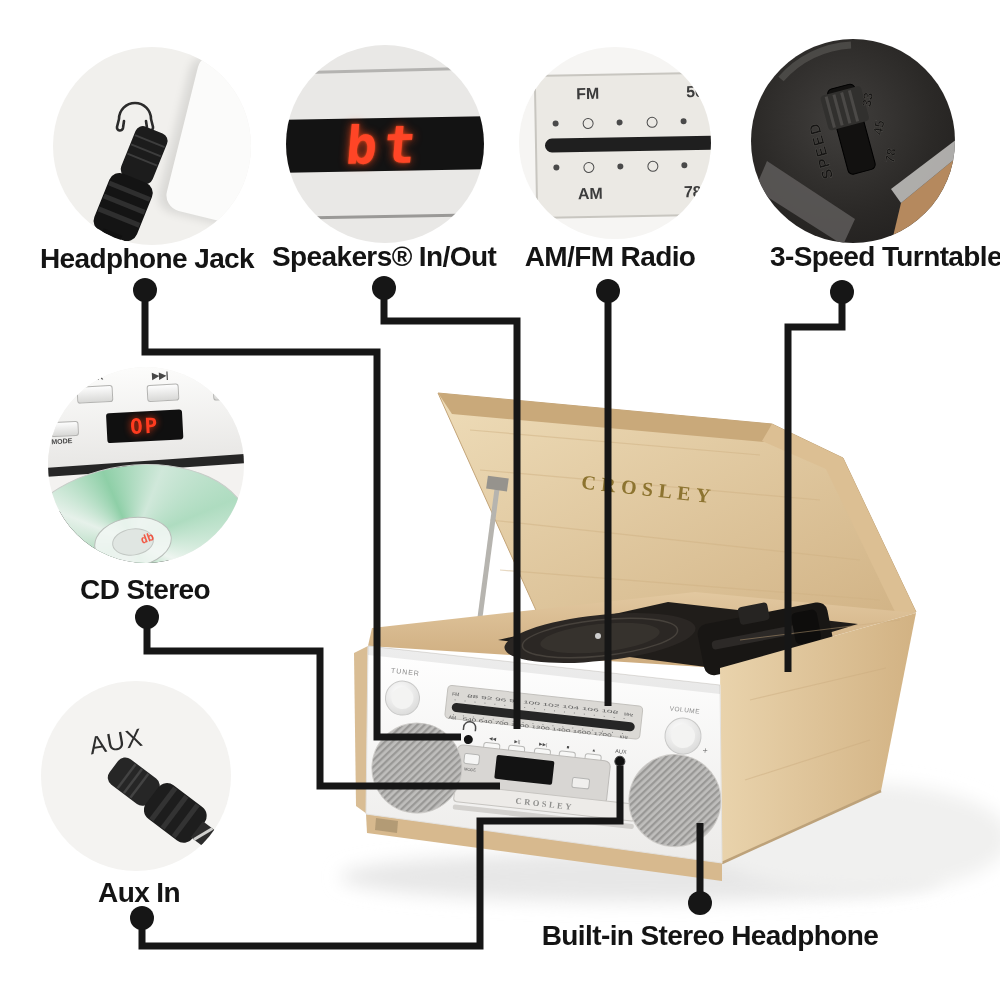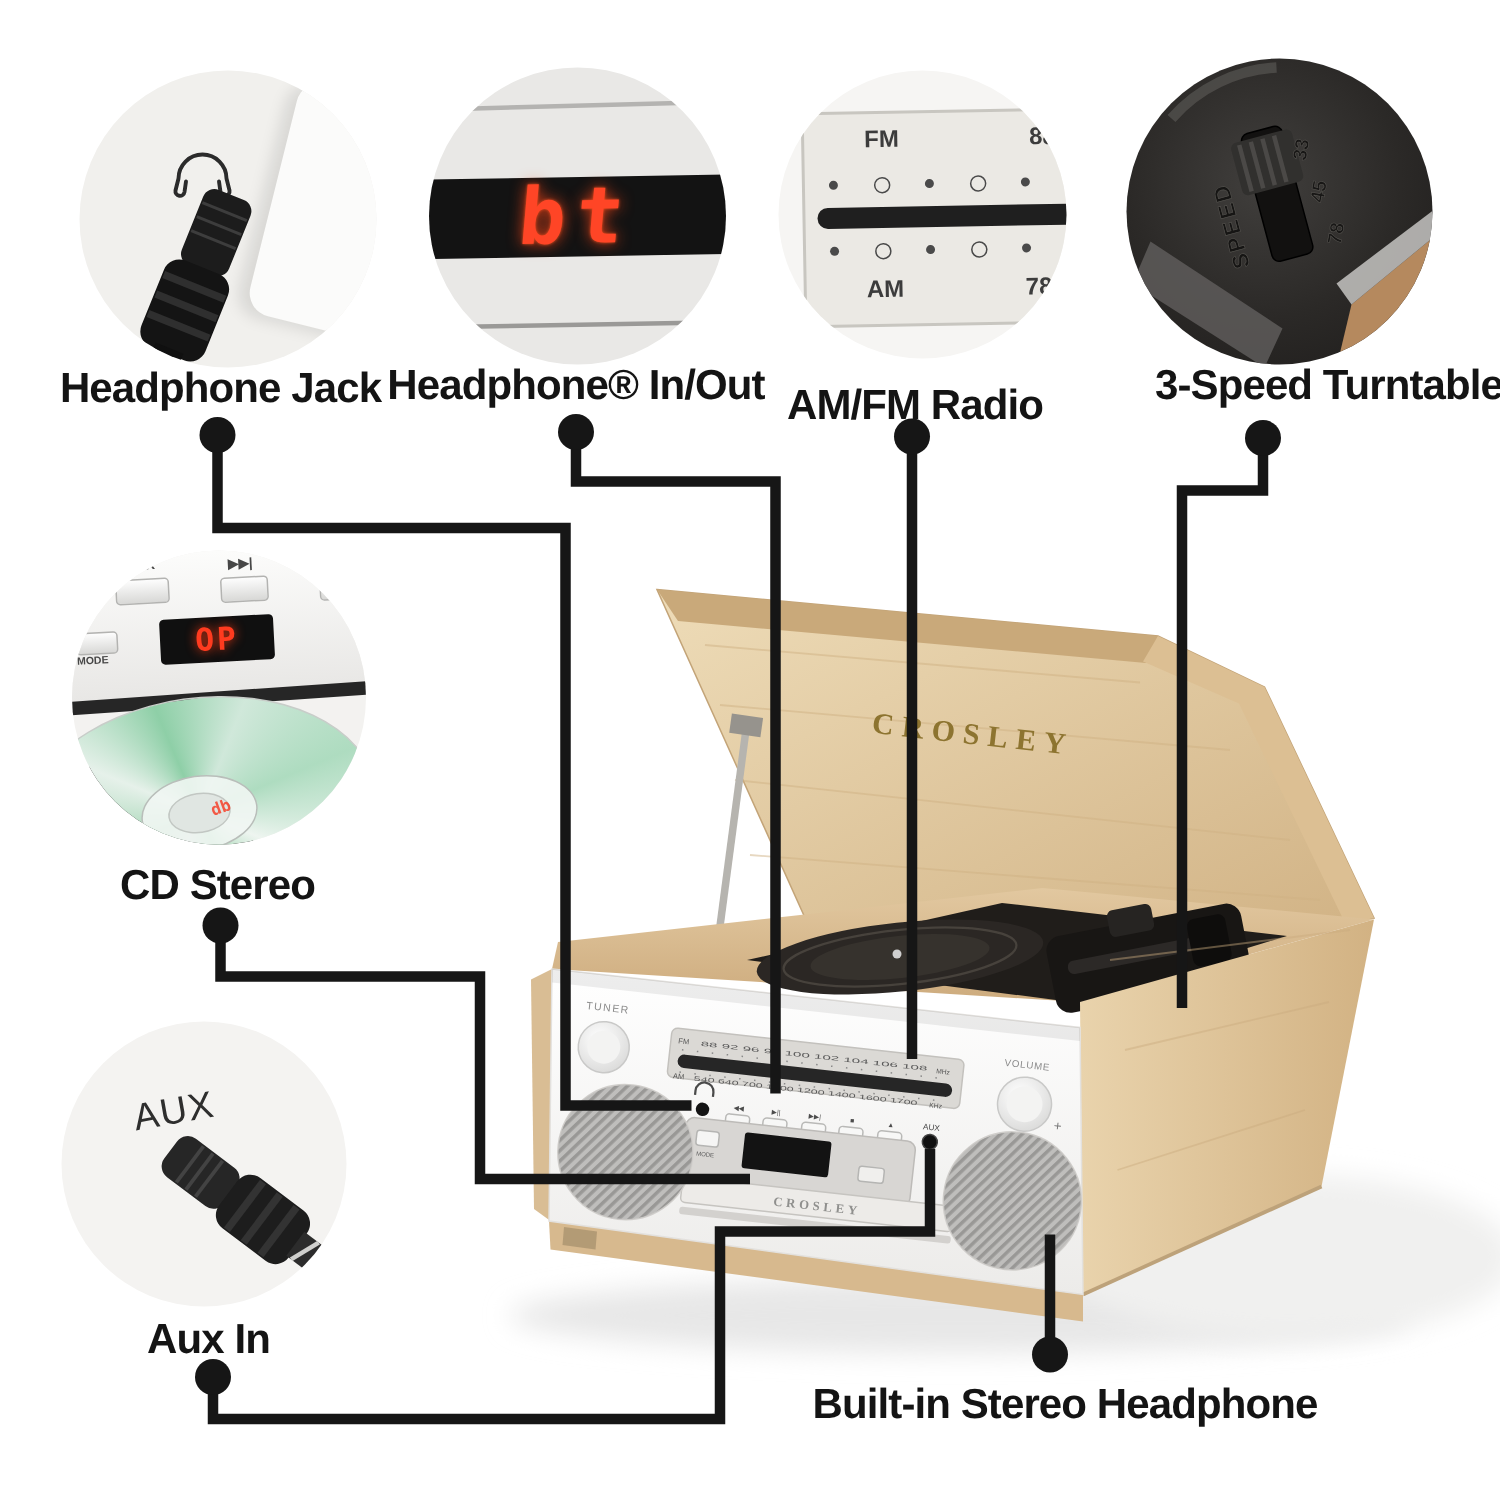--- a/index.html
+++ b/index.html
@@ -242,21 +242,21 @@
   <div class="bt-top"></div>
   <div class="bt-band">
     <span class="bt-led">bt</span>
   </div>
   <div class="bt-bottom"></div>
 </div>
 
 <div class="bubble b-radio abs" style="left:519px;top:47px;width:192px;height:192px;">
   <div class="radio-panel">
     <span class="radio-txt" style="left:40px;top:10px;">FM</span>
-    <span class="radio-txt" style="left:150px;top:10px;">88</span>
+    <span class="radio-txt" style="left:150px;top:10px;">50</span>
     <span class="dot solid" style="left:16px;top:44px;"></span>
     <span class="dot hollow" style="left:46px;top:42px;"></span>
     <span class="dot solid" style="left:80px;top:44px;"></span>
     <span class="dot hollow" style="left:110px;top:42px;"></span>
     <span class="dot solid" style="left:144px;top:44px;"></span>
     <span class="dot hollow" style="left:174px;top:42px;"></span>
     <div class="radio-slot"></div>
     <span class="dot solid" style="left:16px;top:88px;"></span>
     <span class="dot hollow" style="left:46px;top:86px;"></span>
     <span class="dot solid" style="left:80px;top:88px;"></span>
@@ -328,18 +328,18 @@
       <rect x="-10" y="100" width="20" height="70" fill="#2c2c2c"></rect>
       <line x1="-10" y1="104" x2="10" y2="112" stroke="#cfcfcd" stroke-width="3"></line>
       <line x1="-10" y1="118" x2="10" y2="126" stroke="#cfcfcd" stroke-width="3"></line>
       <line x1="-10" y1="132" x2="10" y2="140" stroke="#cfcfcd" stroke-width="3"></line>
       <line x1="-10" y1="146" x2="10" y2="154" stroke="#cfcfcd" stroke-width="3"></line>
     </g>
   </svg>
 </div>
 
 <div class="callout-label" style="left:147px;top:245px;">Headphone Jack</div>
-<div class="callout-label" style="left:384px;top:243px;">Headphone® In/Out</div>
-<div class="callout-label" style="left:610px;top:256px;">AM/FM Radio</div>
+<div class="callout-label" style="left:384px;top:243px;">Speakers® In/Out</div>
+<div class="callout-label" style="left:610px;top:243px;">AM/FM Radio</div>
 <div class="callout-label" style="left:886px;top:243px;">3-Speed Turntable</div>
 <div class="callout-label" style="left:145px;top:576px;">CD Stereo</div>
 <div class="callout-label" style="left:139px;top:879px;">Aux In</div>
 <div class="callout-label" style="left:710px;top:922px;">Built-in Stereo Headphone</div>
 
 </body></html>

